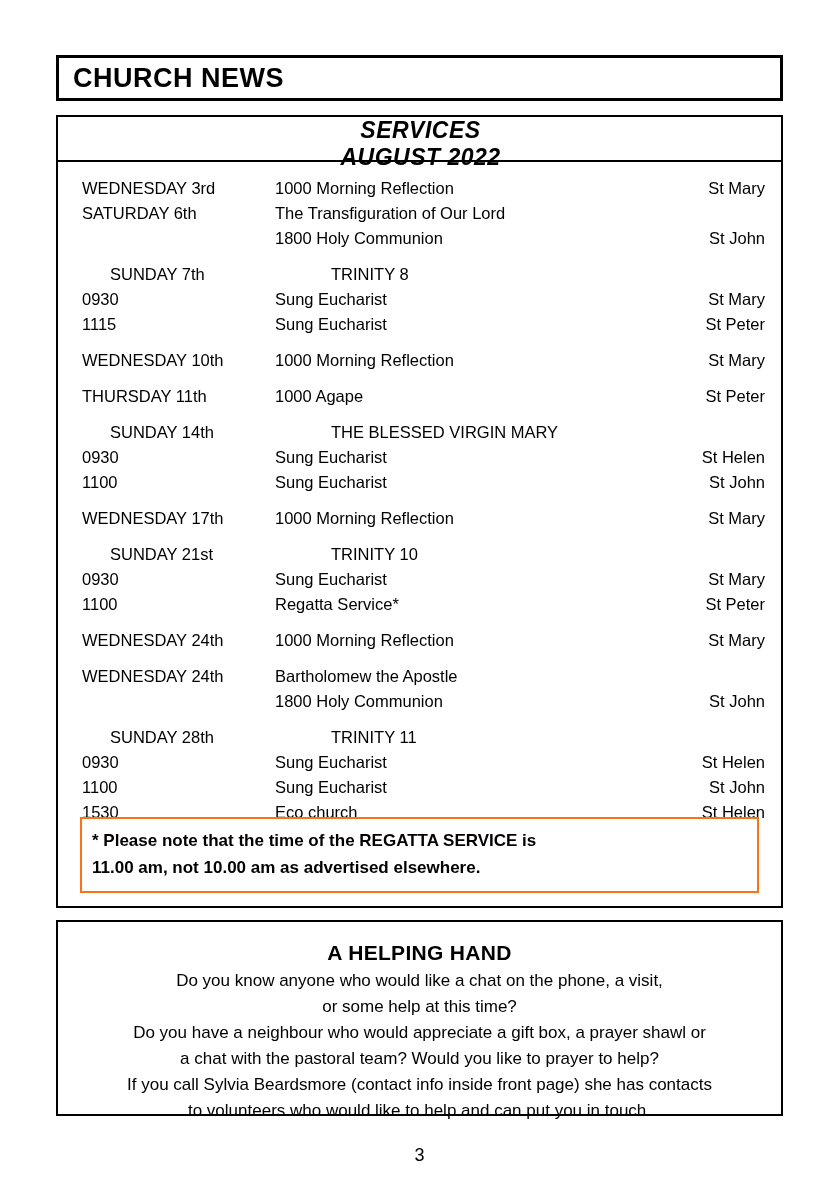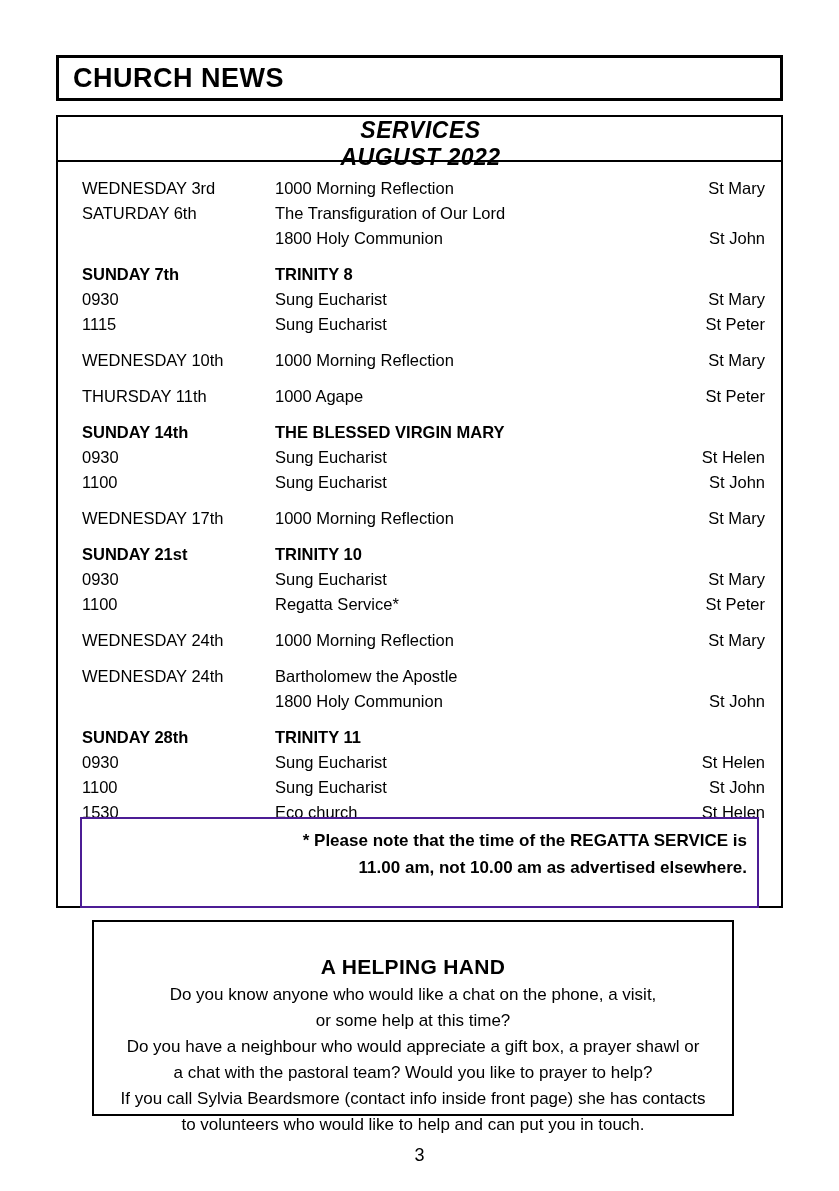--- a/index.html
+++ b/index.html
@@ -98,55 +98,55 @@
   .row .c-what {
     flex: 1 1 auto;
   }
   .row .c-where {
     width: 118px;
     flex: 0 0 118px;
     text-align: right;
   }
   .row.bold .c-when,
   .row.bold .c-what {
-    font-weight: bold;
+    font-weight: normal;
+    margin-left: 28px;
   }
   .gap {
     height: 11px;
   }
 
   
   .note-box {
     position: absolute;
     left: 22px;
     top: 700px;
     width: 679px;
-    border: 2px solid #4c1d95;
-    box-sizing: border-box;
-    padding: 8px 10px 25px 10px;
-    text-align: right;
+    border: 2px solid #f97316;
+    box-sizing: border-box;
+    padding: 8px 10px 10px 10px;
+    text-align: left;
   }
   .note-line {
     font-size: 17px;
     font-weight: bold;
     line-height: 27px;
   }
 
   
   .helping-box {
     position: absolute;
     left: 56px;
     top: 920px;
-    width: 642px;
+    width: 727px;
     height: 196px;
     border: 2px solid #000;
     box-sizing: border-box;
-    padding-top: 30px;
+    padding-top: 16px;
     text-align: center;
-    margin-left: 36px;
   }
   .helping-title {
     font-size: 21px;
     font-weight: bold;
     letter-spacing: 0.3px;
     line-height: 30px;
   }
   .helping-line {
     font-size: 17px;
     line-height: 26px;

